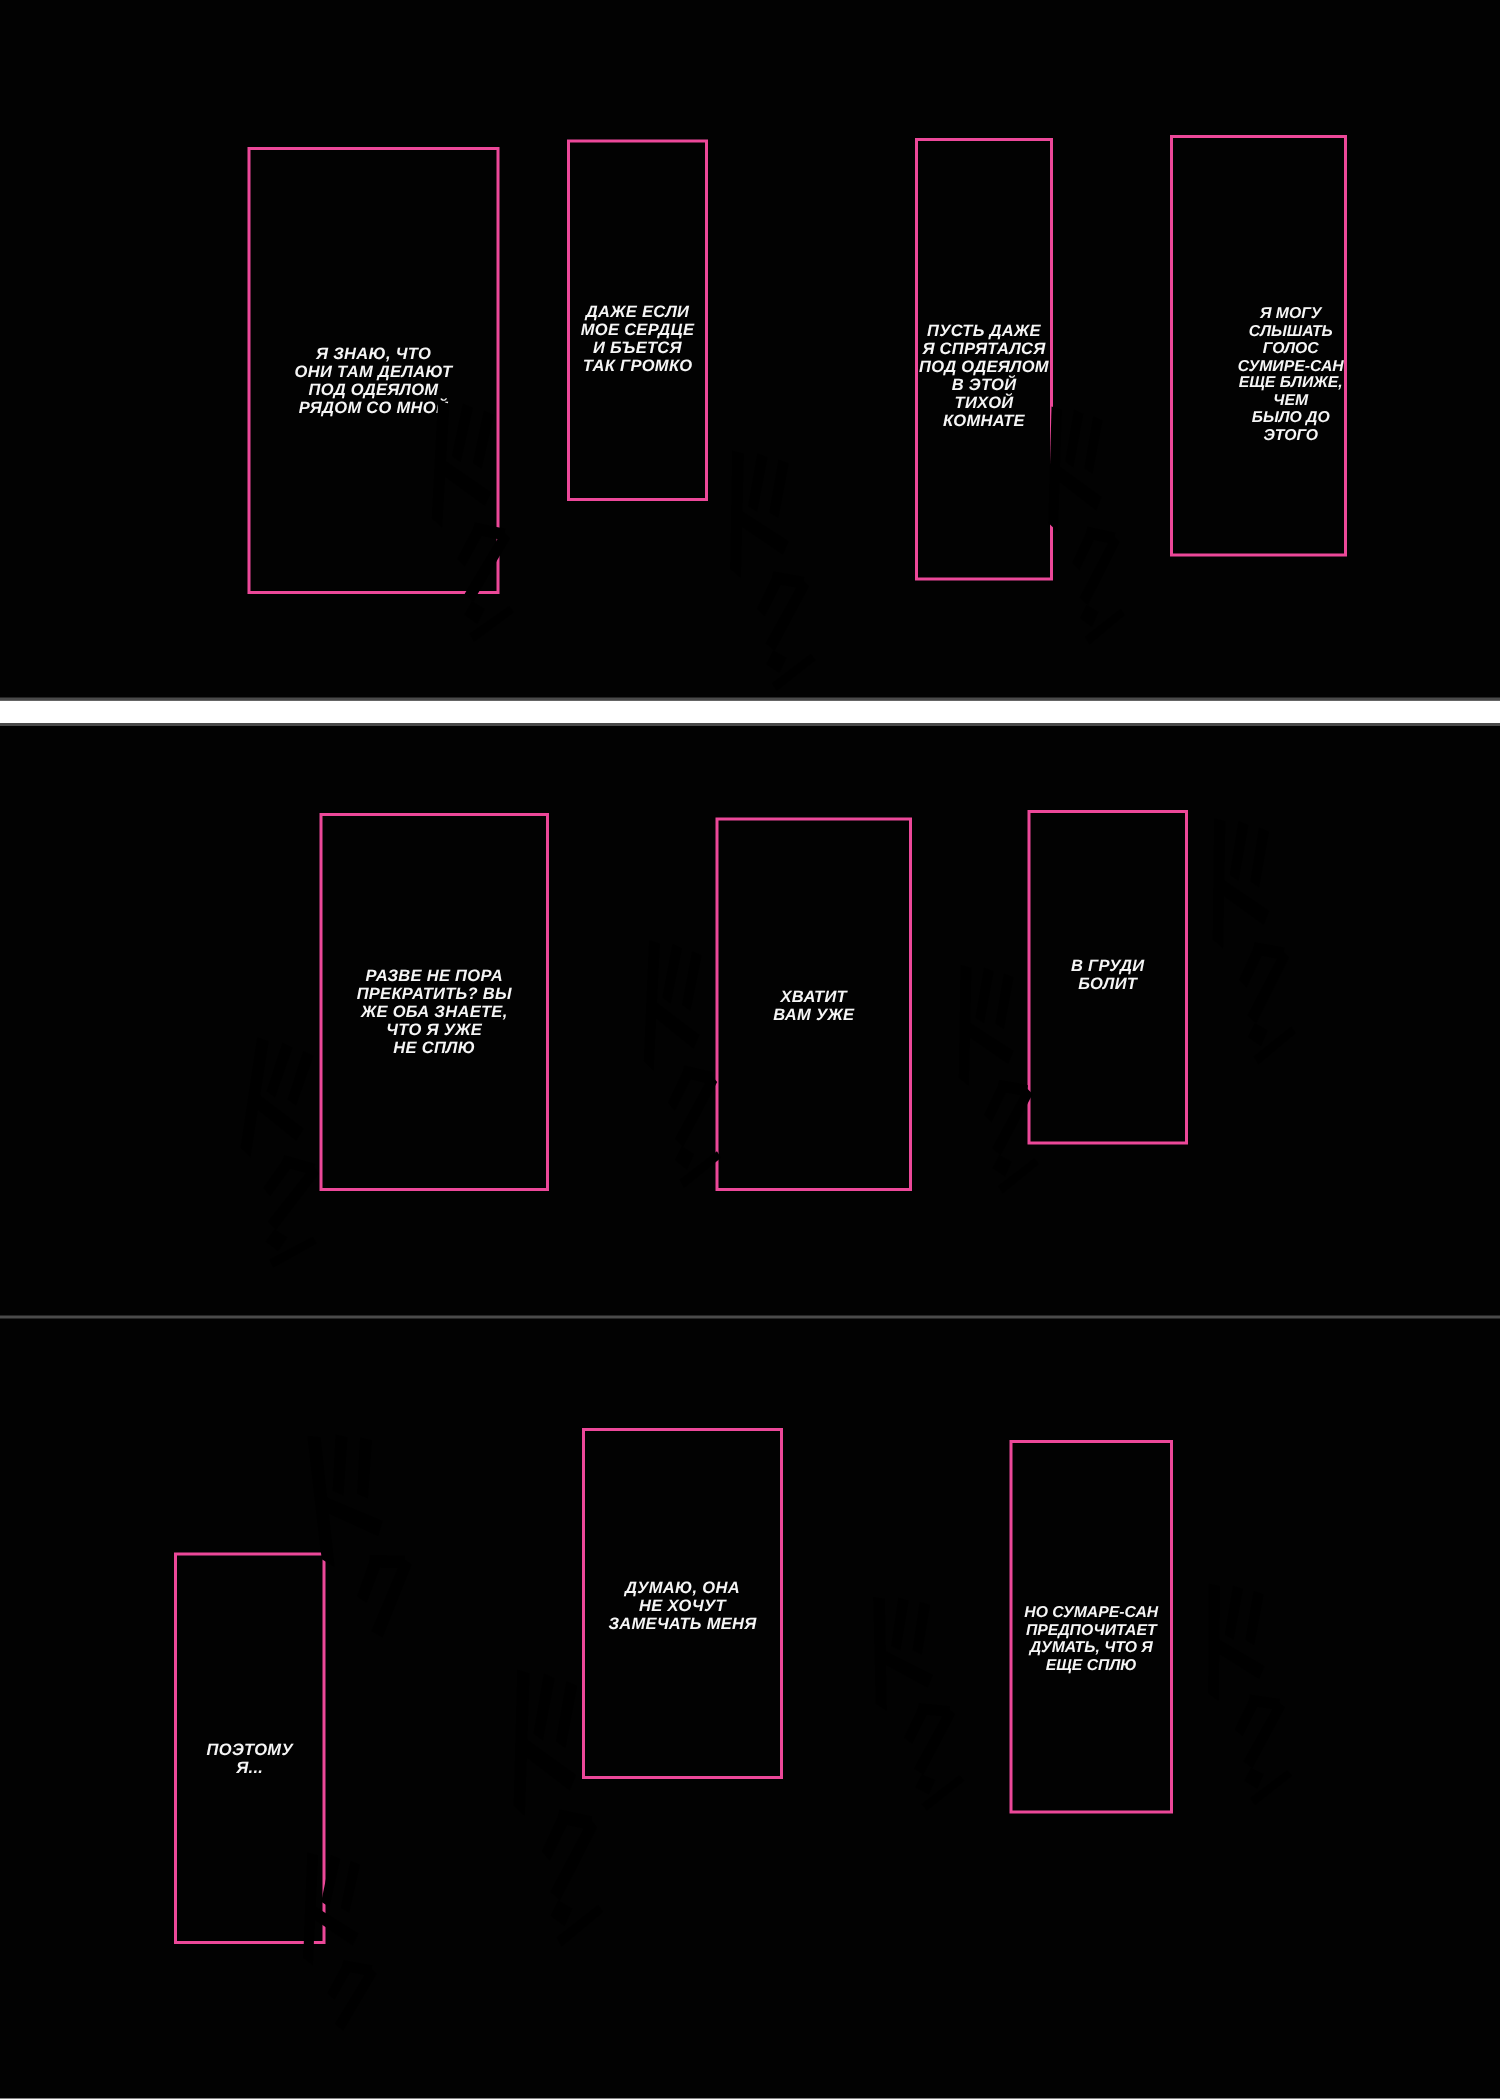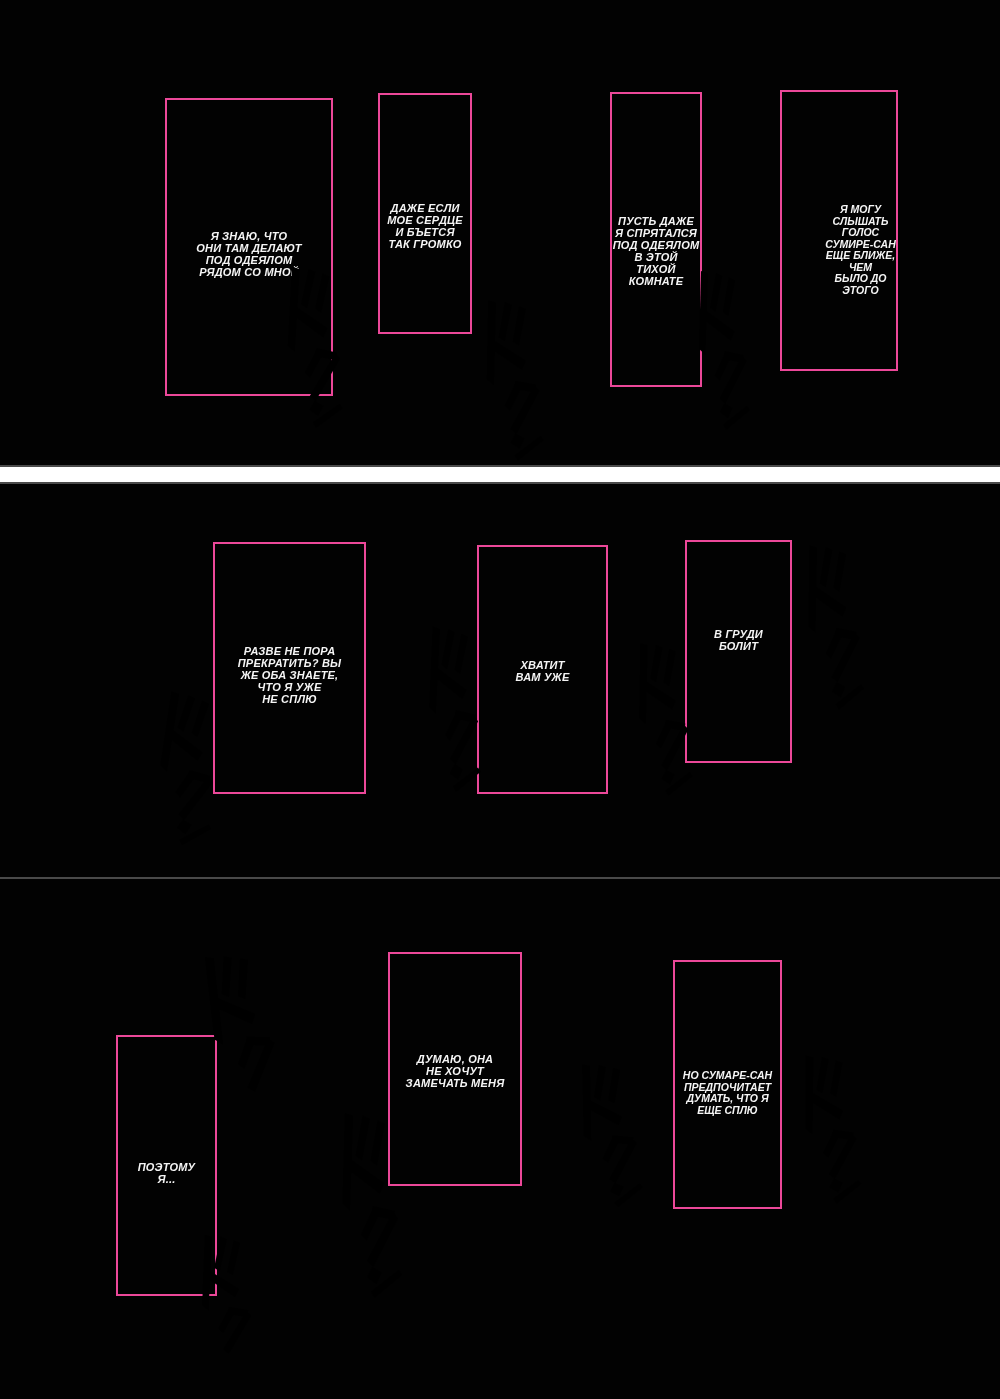--- a/index.html
+++ b/index.html
@@ -102,21 +102,21 @@
 ВАМ УЖЕ</div>
     </div>
     <div class="tbox" style="left:213px;top:58px;width:149px;height:248px;">
       <div class="txt" style="top:101px;">РАЗВЕ НЕ ПОРА
 ПРЕКРАТИТЬ? ВЫ
 ЖЕ ОБА ЗНАЕТЕ,
 ЧТО Я УЖЕ
 НЕ СПЛЮ</div>
     </div>
     <div class="tbox" style="left:685px;top:56px;width:103px;height:219px;">
-      <div class="txt" style="top:86px;">В ГРУДИ
+      <div class="txt" style="top:96px;">В ГРУДИ
 БОЛИТ</div>
     </div>
 
     <svg class="sfx" style="left:150px;top:208px;transform:rotate(2deg);" width="66" height="153" viewBox="0 0 140 302" preserveAspectRatio="none">
         <use href="#sym-dokun"></use>
       </svg>
     <svg class="sfx" style="left:420px;top:142px;transform:rotate(-3deg);" width="60" height="166" viewBox="0 0 140 302" preserveAspectRatio="none">
         <use href="#sym-dokun"></use>
       </svg>
     <svg class="sfx" style="left:630px;top:158px;transform:rotate(-5deg);" width="60" height="154" viewBox="0 0 140 302" preserveAspectRatio="none">

